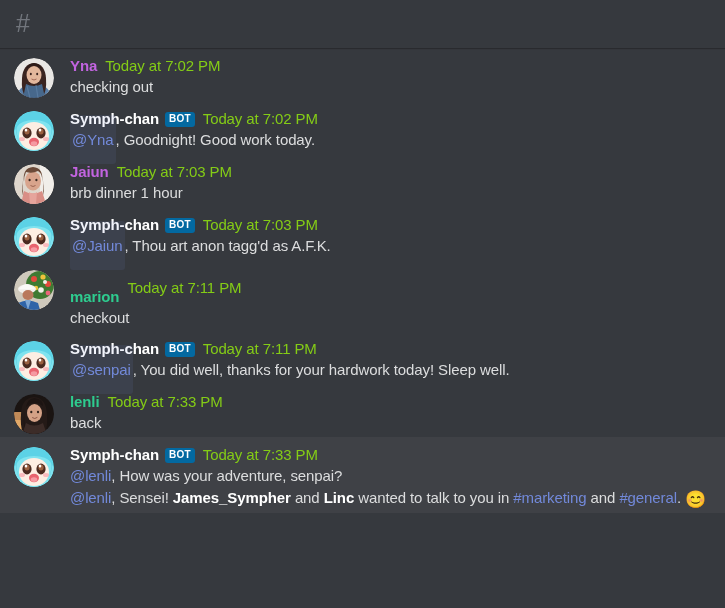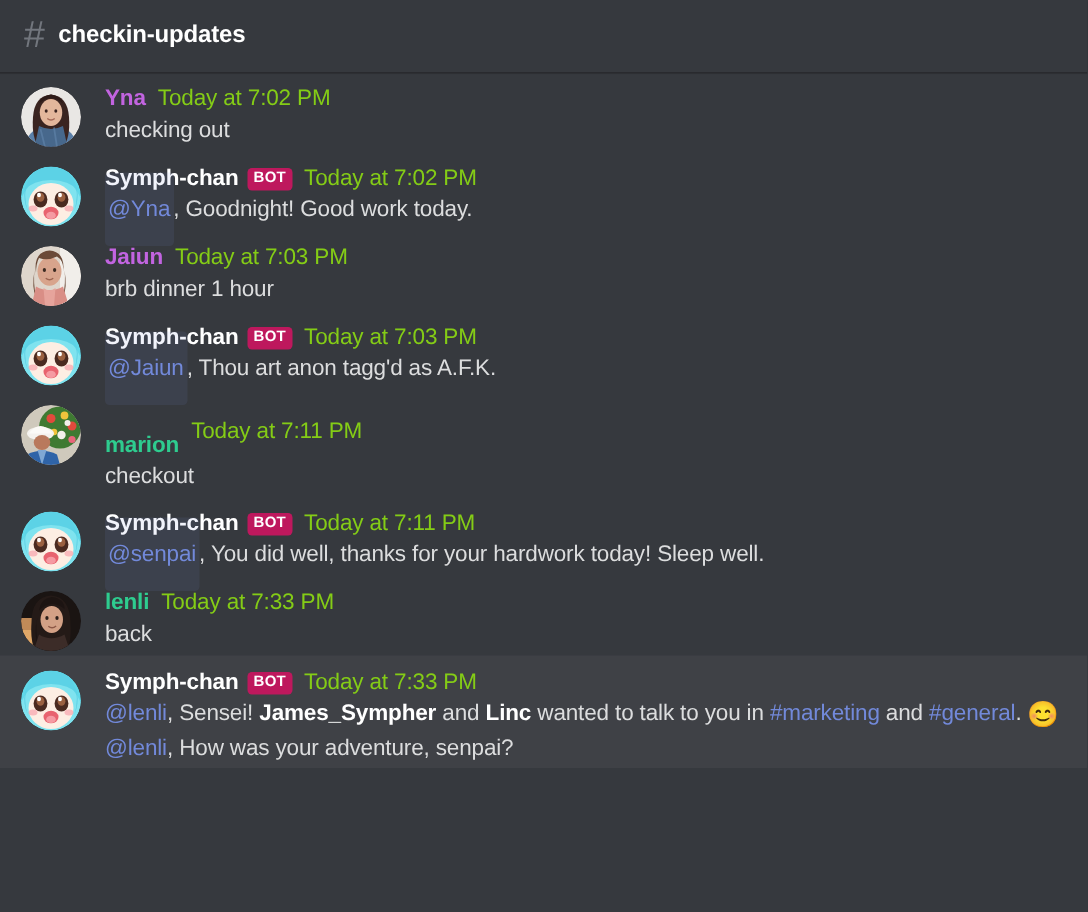--- a/index.html
+++ b/index.html
@@ -68,21 +68,21 @@
     line-height:16px;
     margin-bottom:2px;
     white-space:nowrap;
   }
   .author{
     font-size:15px;
     font-weight:bold;
     letter-spacing:-0.1px;
   }
   .bot-tag{
-    background:#be185d;
+    background:#0369a1;
     color:#fff;
     font-size:10px;
     font-weight:bold;
     line-height:10px;
     padding:2px 4px 3px;
     border-radius:3px;
     margin-left:6px;
     letter-spacing:.2px;
   }
   .timestamp{
@@ -108,21 +108,20 @@
   }
   .chan-link{ color:#7289da; }
   .bold{ font-weight:bold; color:#fff; }
   .emoji{ font-size:17px; vertical-align:-2px; }
 </style>
 </head>
 <body>
 
 <div class="channel-header">
   <span class="hash-icon">#</span>
-  <span class="channel-name">checkin-updates</span>
 </div>
 
 <div class="messages" id="message-list">
     <div class="message">
       <div class="avatar">
         <svg viewBox="0 0 40 40" xmlns="http://www.w3.org/2000/svg">
           <defs>
             <clipPath id="c_avatar-yna">
               <circle cx="20" cy="20" r="20"></circle>
             </clipPath>
@@ -383,17 +382,17 @@
             <ellipse cx="20" cy="32.6" rx="3.2" ry="2.4" fill="#f59aa2"></ellipse>
           </g>
         </svg>
       </div>
       <div class="msg-body">
         <div class="msg-head">
           <span class="author" style="color: rgb(255, 255, 255);">Symph-chan</span>
           <span class="bot-tag">BOT</span>
           <span class="timestamp">Today at 7:33 PM</span>
         </div>
+        <div class="msg-text"><span class="chan-link">@lenli</span><span>, How was your adventure, senpai?</span></div>
         <div class="msg-text"><span class="chan-link">@lenli</span><span>, Sensei! </span><span class="bold">James_Sympher</span><span> and </span><span class="bold">Linc</span><span> wanted to talk to you in </span><span class="chan-link">#marketing</span><span> and </span><span class="chan-link">#general</span><span>. </span><span class="emoji">😊</span></div>
-        <div class="msg-text"><span class="chan-link">@lenli</span><span>, How was your adventure, senpai?</span></div>
       </div>
     </div>
   </div>
 
 </body></html>

